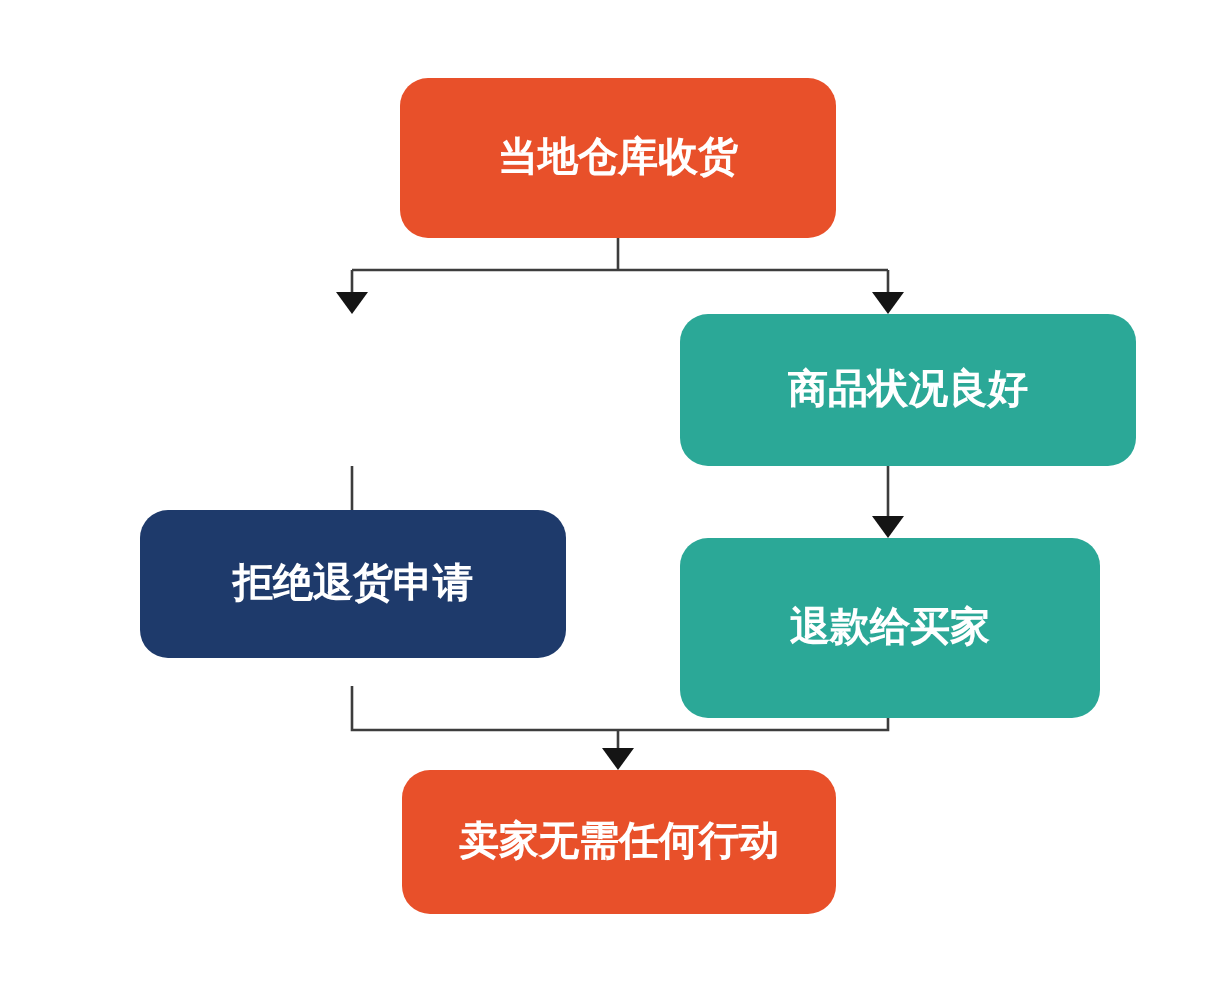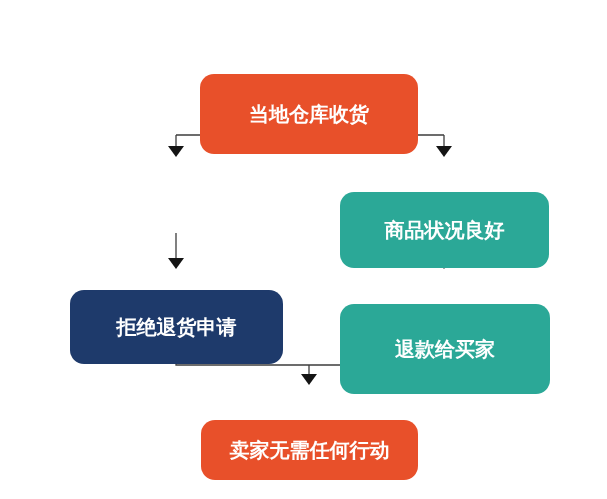--- a/index.html
+++ b/index.html
@@ -35,21 +35,20 @@
     color: var(--text, #ffffff);
     display: flex;
     flex-direction: column;
     align-items: center;
     justify-content: center;
     font-weight: bold;
     font-size: 20px;
     line-height: 1.4;
     text-align: center;
     box-sizing: border-box;
-    margin-top: 35px;
   }
   .node.orange { background: var(--orange, #e8502a); }
   .node.navy   { background: var(--navy, #1e3a6b); }
   .node.teal   { background: var(--teal, #2ba897); }
 </style>
 </head>
 <body>
 
 <div class="canvas">
 
@@ -67,29 +66,29 @@
 
     <path class="line" d="M176 343 V365 H444 V343 M309 365 V375"></path>
     <path class="arrowhead" d="M301 374 H317 L309 385 Z"></path>
   </svg>
 
   <div class="node orange" style="left:200px; top:39px; width:218px; height:80px;">
     <span>当地仓库收货</span>
   </div>
 
 
-  <div class="node teal" style="left:340px; top:157px; width:209px; height:76px;">
+  <div class="node teal" style="left:340px; top:157px; width:228px; height:76px;">
     <span>商品状况良好</span>
   </div>
 
   <div class="node navy" style="left:70px; top:255px; width:213px; height:74px;">
     <span>拒绝退货申请</span>
   </div>
 
   <div class="node teal" style="left:340px; top:269px; width:210px; height:90px;">
     <span>退款给买家</span>
   </div>
 
-  <div class="node orange" style="left:201px; top:385px; width:217px; height:60px;">
+  <div class="node orange" style="left:201px; top:385px; width:217px; height:72px;">
     <span>卖家无需任何行动</span>
   </div>
 
 </div>
 
 </body></html>

